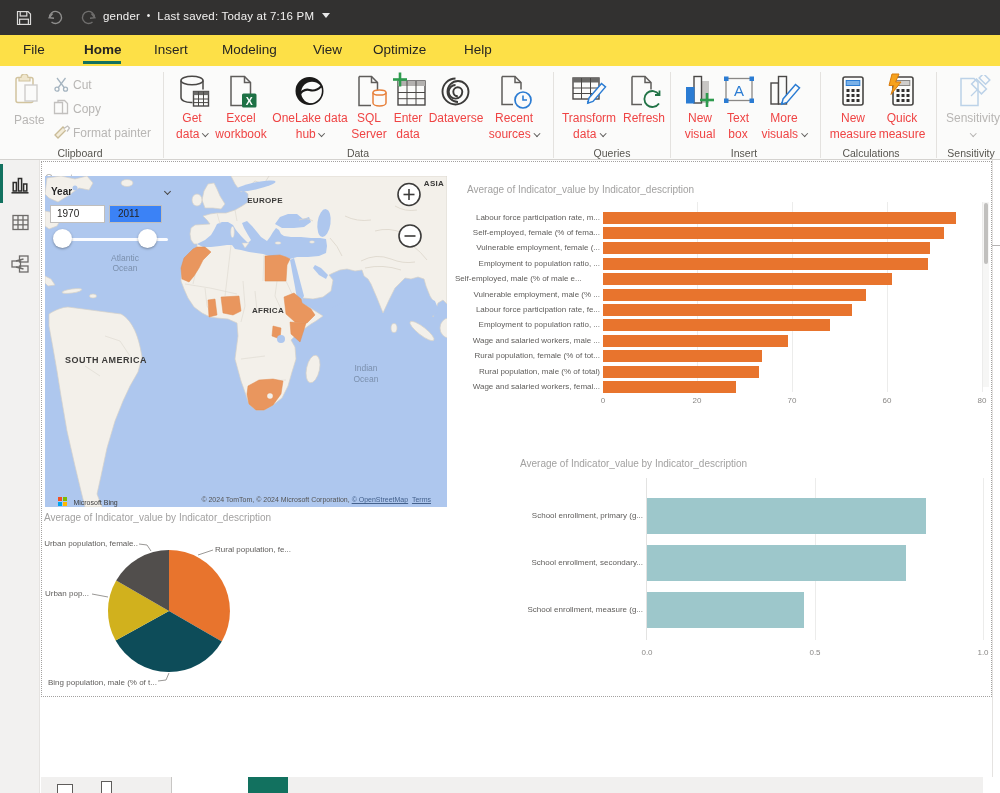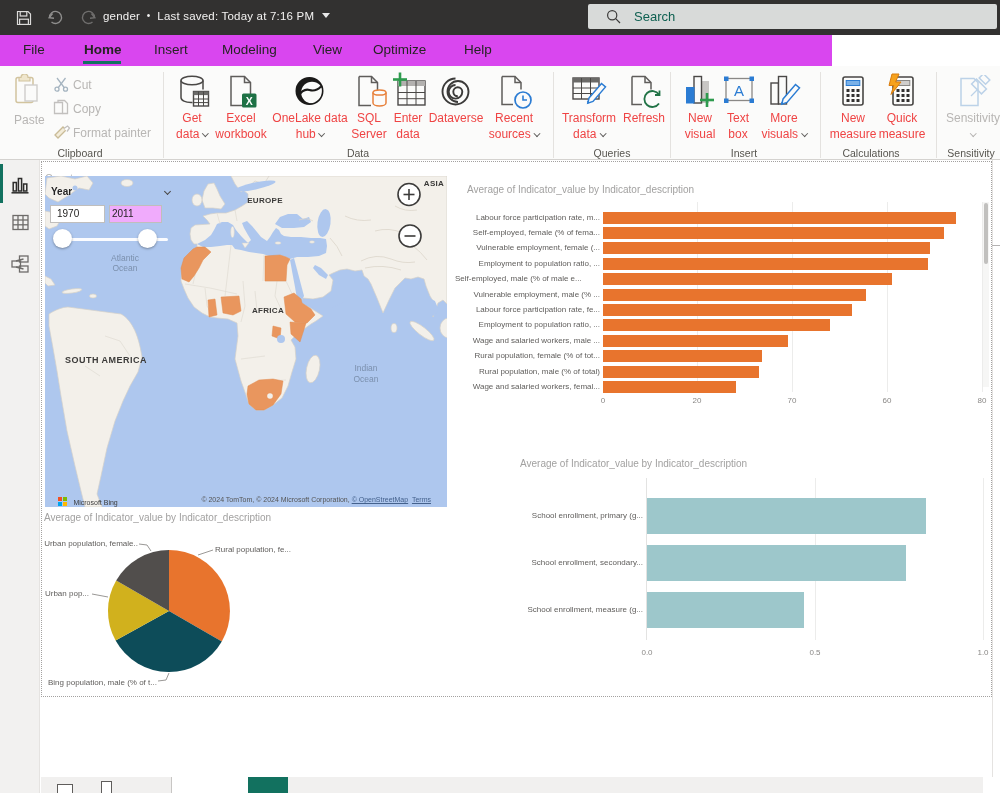--- a/index.html
+++ b/index.html
@@ -5,21 +5,21 @@
 html,body{width:1000px;height:793px;overflow:hidden;background:#fff;font-family:"Liberation Sans",sans-serif}
 .abs{position:absolute}
 #page{position:relative;width:1000px;height:793px}
 
 #titlebar{position:absolute;left:0;top:0;width:1000px;height:35px;background:#323130}
 #titlebar .doc{position:absolute;left:103px;top:10px;font-size:11.5px;color:#f3f2f1;letter-spacing:.2px}
 #search{position:absolute;left:588px;top:4px;width:409px;height:25px;background:#d8dad9;border-radius:2px}
 #search span{position:absolute;left:46px;top:5px;font-size:13px;color:#0f6051}
 .caret-down{display:inline-block;width:0;height:0;border-left:4.5px solid transparent;border-right:4.5px solid transparent;border-top:5px solid #e8e8e8;margin-left:8px;vertical-align:2px}
 
-#menubar{position:absolute;left:0;top:35px;width:832px;height:31px;background:#d946ef}
+#menubar{position:absolute;left:0;top:35px;width:1000px;height:31px;background:#fde047}
 .mi{position:absolute;top:7px;font-size:13.5px;color:#252423}
 
 #ribbon{position:absolute;left:0;top:66px;width:1000px;height:94px;background:#fbfbfa;border-bottom:1px solid #d4d2cf}
 .rlabel{position:absolute;top:81px;transform:translateX(-50%);font-size:10.5px;color:#57554f;white-space:nowrap}
 .rsep{position:absolute;top:6px;width:1px;height:86px;background:#e4e2df}
 .rbtn{position:absolute;transform:translateX(-50%);text-align:center;font-size:12px;line-height:16px;color:#ef4444;white-space:nowrap}
 .dis{color:#b8b6b4}
 .chev{display:inline-block;width:4.5px;height:4.5px;border-right:1.3px solid #5f5d5b;border-bottom:1.3px solid #5f5d5b;transform:rotate(45deg);margin-left:4px;vertical-align:2.5px}
 .chev.g{border-color:#b4b2b0}
 .smalltxt{position:absolute;font-size:12px;color:#b8b6b4}
@@ -46,27 +46,20 @@
   </svg>
   <svg class="abs" style="left:47px;top:10px" width="17" height="15" viewBox="0 0 17 15" fill="none" stroke="#8f8e8d" stroke-width="1.4">
     <path d="M2.5 7.5 a6 6 0 1 1 2 4.4"></path>
     <path d="M5.5 3.5 L2.2 7.8 L7 8.3" fill="none"></path>
   </svg>
   <svg class="abs" style="left:80px;top:10px" width="17" height="15" viewBox="0 0 17 15" fill="none" stroke="#6f6e6d" stroke-width="1.4">
     <path d="M14.5 7.5 a6 6 0 1 0 -2 4.4"></path>
     <path d="M11.5 3.5 L14.8 7.8 L10 8.3" fill="none"></path>
   </svg>
   <div class="doc">gender&nbsp; <span style="font-size:10px;vertical-align:1px">•</span>&nbsp; Last saved: Today at 7:16 PM<span class="caret-down"></span></div>
-  <div id="search">
-    <svg class="abs" style="left:18px;top:5px" width="16" height="16" viewBox="0 0 16 16" fill="none" stroke="#3b3a39" stroke-width="1.2">
-      <circle cx="6.2" cy="6.2" r="4.6"></circle>
-          <line x1="9.7" y1="9.7" x2="14" y2="14"></line>
-    </svg>
-    <span>Search</span>
-  </div>
 </div>
 
 <div id="menubar">
   <div class="mi" style="left:23px">File</div>
   <div class="mi" style="left:84px;font-weight:bold">Home</div>
   <div class="abs" style="left:83px;top:26px;width:38px;height:3px;background:#12715f"></div>
   <div class="mi" style="left:154px">Insert</div>
   <div class="mi" style="left:222px">Modeling</div>
   <div class="mi" style="left:313px">View</div>
   <div class="mi" style="left:373px">Optimize</div>
@@ -379,21 +372,21 @@
         <circle cx="364" cy="18.5" r="11" fill="#fff" stroke="#3c3b3a" stroke-width="1.6"></circle>
         <line x1="358.5" y1="18.5" x2="369.5" y2="18.5" stroke="#3c3b3a" stroke-width="1.6"></line>
         <line x1="364" y1="13" x2="364" y2="24" stroke="#3c3b3a" stroke-width="1.6"></line>
         <circle cx="365" cy="60" r="11" fill="#fff" stroke="#3c3b3a" stroke-width="1.6"></circle>
         <line x1="359.5" y1="60" x2="370.5" y2="60" stroke="#3c3b3a" stroke-width="1.6"></line>
       </g>
     </svg>
     <div class="abs" style="left:6px;top:10px;font-size:10px;font-weight:bold;color:#252423;text-shadow:0 0 2px #fff">Year</div>
     <div class="abs" style="left:120px;top:13px;width:5px;height:5px;border-right:1.4px solid #4a4846;border-bottom:1.4px solid #4a4846;transform:rotate(45deg)"></div>
     <div class="abs" style="left:5px;top:29px;width:55px;height:18px;background:#fff;border:1px solid #c0bebc;font-size:10px;color:#252423;line-height:16px;padding-left:6px">1970</div>
-    <div class="abs" style="left:64px;top:29px;width:53px;height:18px;background:#f0abfc;border:1px solid #c0bebc;font-size:10px;color:#252423;line-height:16px;padding-left:2px">2011</div>
+    <div class="abs" style="left:64px;top:29px;width:53px;height:18px;background:#3b82f6;border:1px solid #c0bebc;font-size:10px;color:#252423;line-height:16px;padding-left:8px">2011</div>
     <div class="abs" style="left:10px;top:61.5px;width:113px;height:3px;background:rgba(255,255,255,.95);border-radius:2px"></div>
     <div class="abs" style="left:8px;top:53px;width:19px;height:19px;border-radius:50%;background:#fff;box-shadow:0 1px 2.5px rgba(0,0,0,.35)"></div>
     <div class="abs" style="left:93px;top:53px;width:19px;height:19px;border-radius:50%;background:#fff;box-shadow:0 1px 2.5px rgba(0,0,0,.35)"></div>
     <div class="abs" style="left:13px;top:315px;width:130px;height:14px;white-space:nowrap">
       <svg width="9" height="9" viewBox="0 0 9 9" style="vertical-align:-1px">
             <rect width="4" height="4" fill="#f25022"></rect>
             <rect x="5" width="4" height="4" fill="#7fba00"></rect>
             <rect y="5" width="4" height="4" fill="#00a4ef"></rect>
             <rect x="5" y="5" width="4" height="4" fill="#ffb900"></rect>
           </svg>

